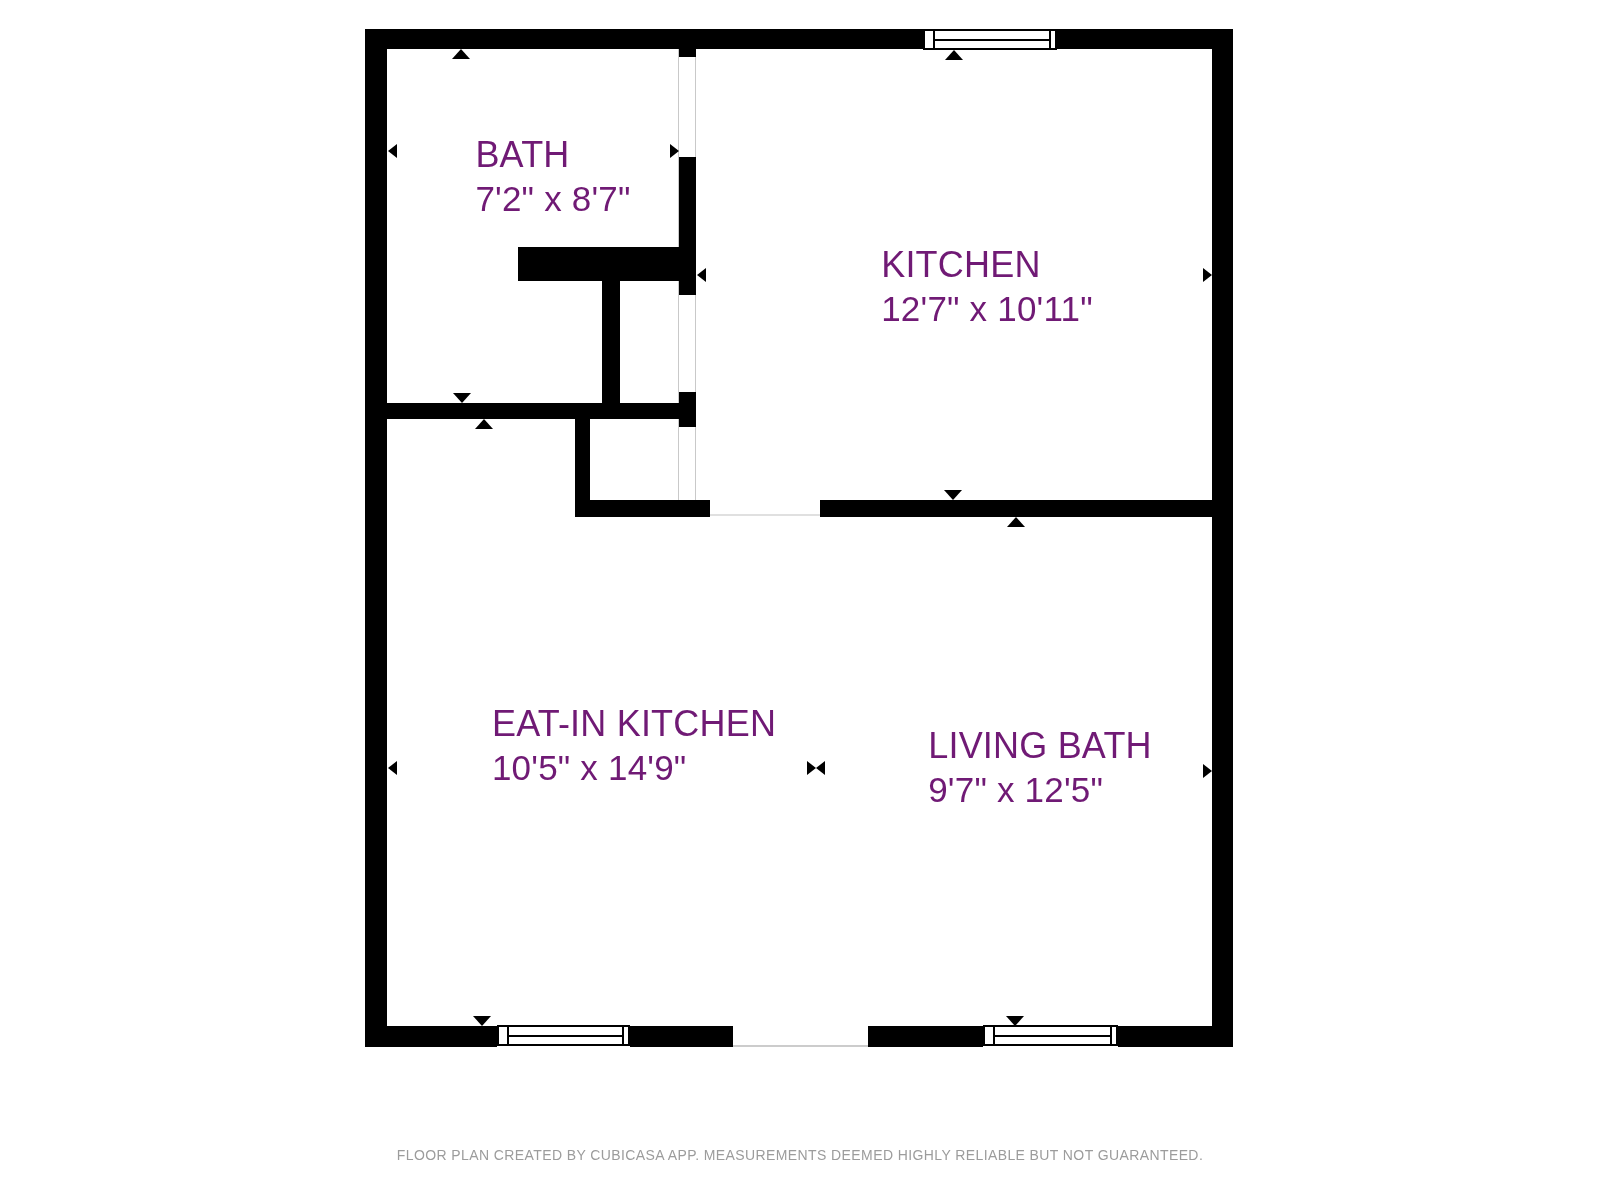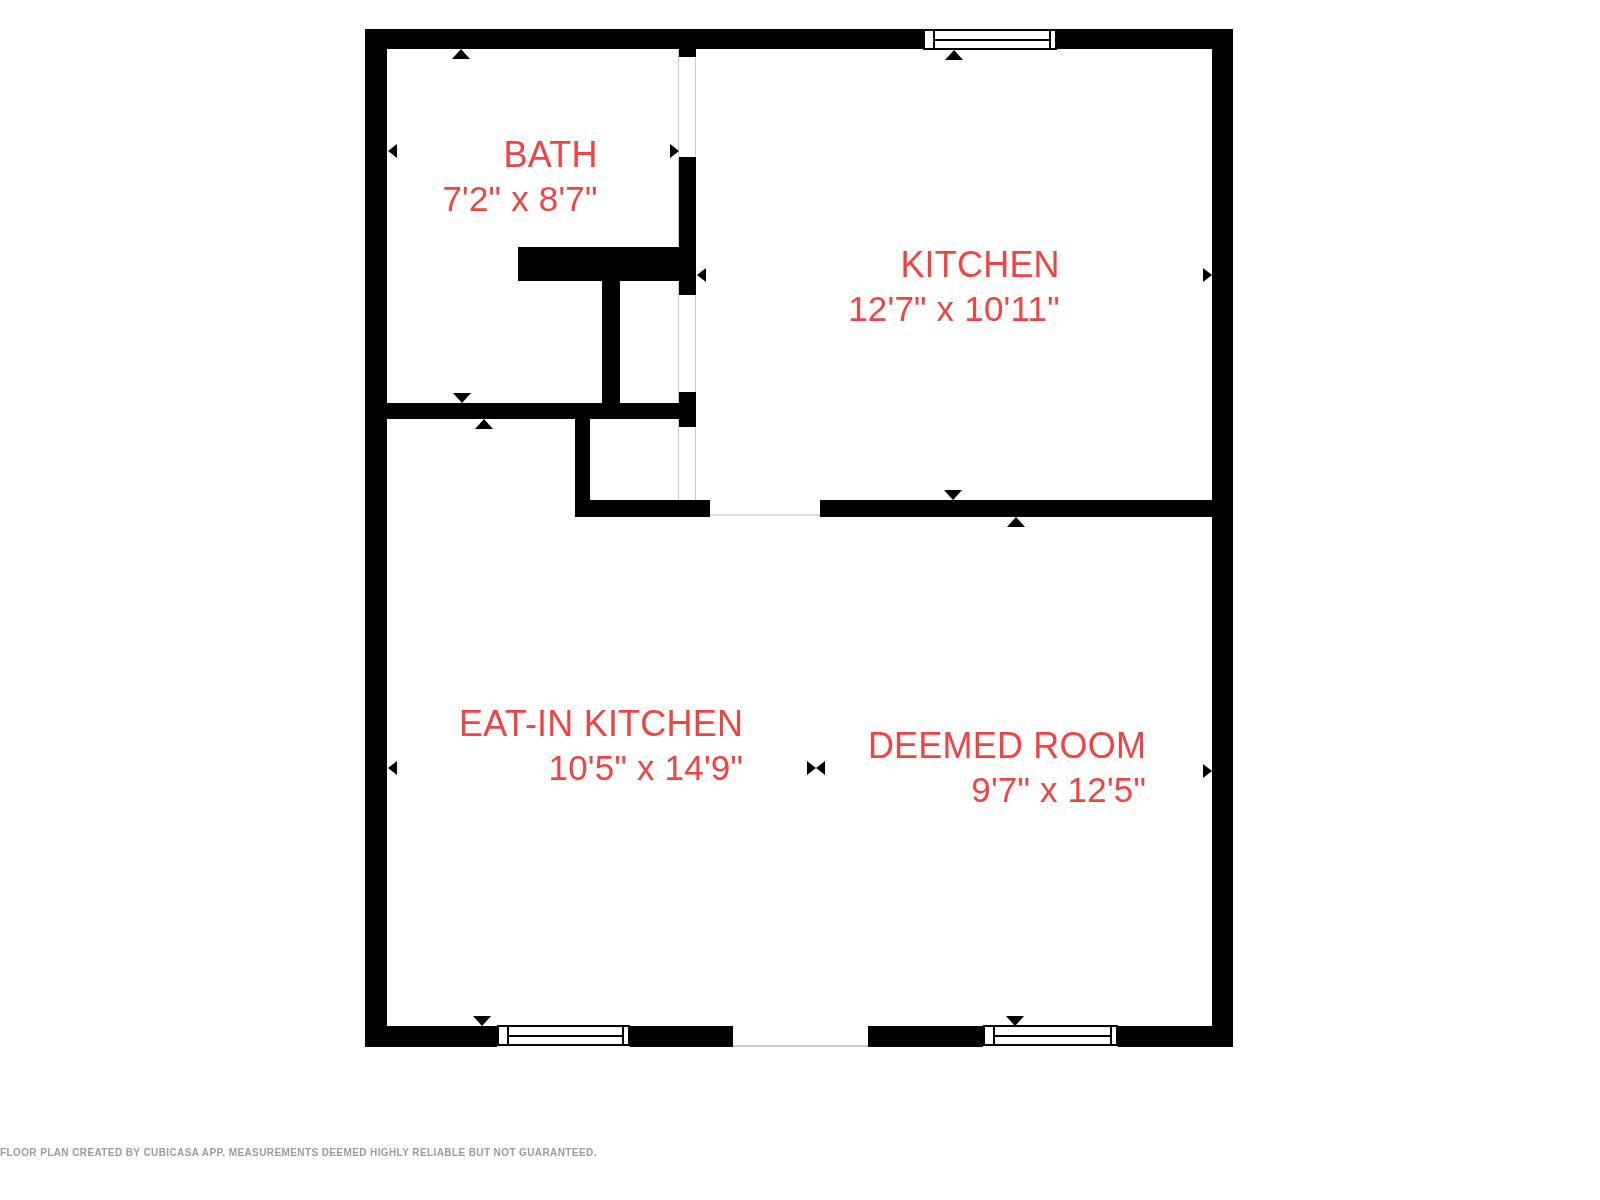--- a/index.html
+++ b/index.html
@@ -5,27 +5,27 @@
   html,body{margin:0;padding:0;}
   body{
     width:1600px;height:1200px;background:#ffffff;position:relative;overflow:hidden;
     font-family:"Liberation Sans","DejaVu Sans",sans-serif;
   }
   #canvas{position:absolute;left:0;top:0;width:1600px;height:1200px;background:#ffffff;}
   #plan-layer{position:absolute;left:0;top:0;width:1600px;height:1200px;}
   .abs{position:absolute;}
   .room-label{
     position:absolute;transform:translate(-50%,-50%);
-    text-align:right;color:#ef4444;font-size:36px;line-height:44px;
-    white-space:nowrap;letter-spacing:0.2px;
+    text-align:left;color:#701a75;font-size:36px;line-height:44px;
+    white-space:nowrap;letter-spacing:0.2px;margin-left:33px;
   }
   .room-label .dims{font-size:35px;}
   #footer-note{
-    position:absolute;left:0;top:1147px;width:1600px;
-    color:#9c9c9c;font-size:10px;letter-spacing:0.4px;white-space:nowrap;font-weight:bold;
+    position:absolute;left:0;top:1147px;width:1600px;text-align:center;
+    color:#9c9c9c;font-size:14px;letter-spacing:0.4px;white-space:nowrap;
   }
 </style>
 </head>
 <body>
 
 <div id="canvas">
   <div id="plan-layer">
       <div class="abs" style="left: 677.5px; top: 49px; width: 1.5px; height: 451px; background: rgb(201, 201, 201);"></div>
       <div class="abs" style="left: 694.5px; top: 49px; width: 1.5px; height: 451px; background: rgb(201, 201, 201);"></div>
       <div class="abs" style="left: 710px; top: 514px; width: 110px; height: 1.5px; background: rgb(224, 224, 224);"></div>
@@ -86,18 +86,18 @@
   </div>
   <div class="room-label" style="left: 954px; top: 287px;">
     <div>KITCHEN</div>
     <div class="dims">12'7" x 10'11"</div>
   </div>
   <div class="room-label" style="left: 601px; top: 746px;">
     <div>EAT-IN KITCHEN</div>
     <div class="dims">10'5" x 14'9"</div>
   </div>
   <div class="room-label" style="left: 1007px; top: 768px;">
-    <div>DEEMED ROOM</div>
+    <div>LIVING BATH</div>
     <div class="dims">9'7" x 12'5"</div>
   </div>
 
   <div id="footer-note">FLOOR PLAN CREATED BY CUBICASA APP. MEASUREMENTS DEEMED HIGHLY RELIABLE BUT NOT GUARANTEED.</div>
 </div>
 
 </body></html>

